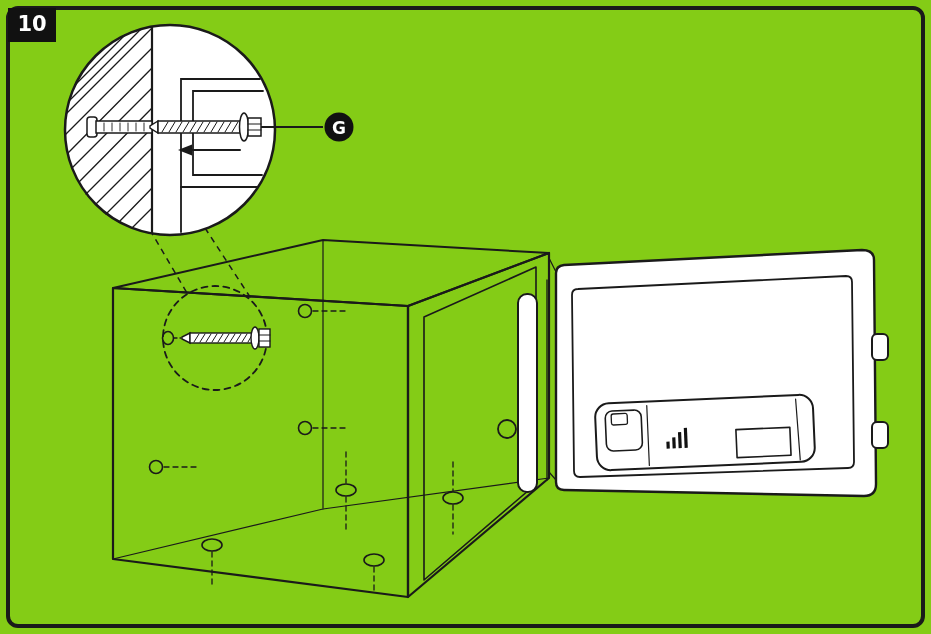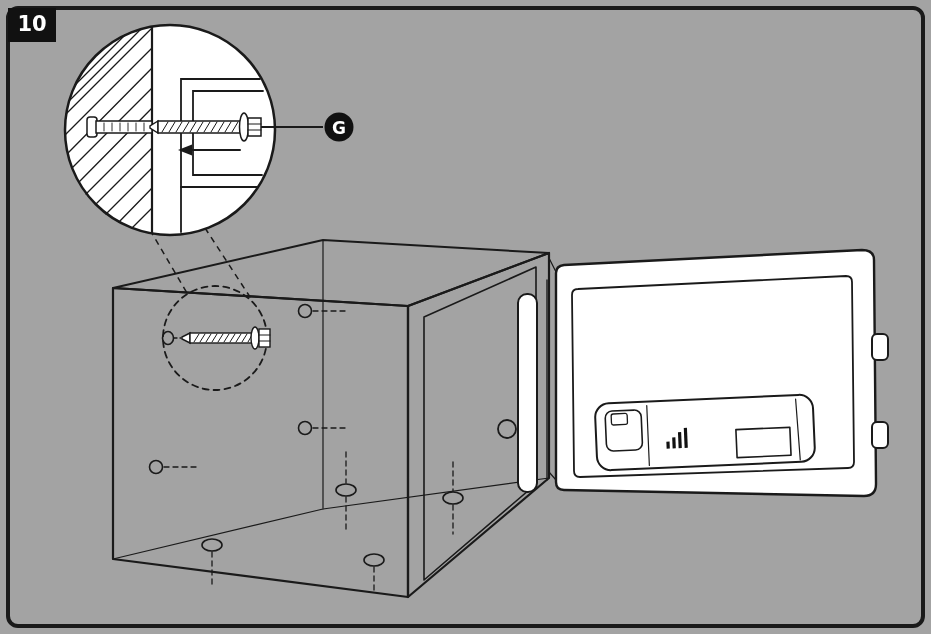--- a/index.html
+++ b/index.html
@@ -1,19 +1,19 @@
 <!DOCTYPE html>
 <html><head>
 <meta charset="utf-8">
 <style>
   html,body{margin:0;padding:0;background:#ffffff;}
   .page{
     position:relative;
     width:931px;height:634px;
-    background:#a3a3a3;
+    background:#84cc16;
     font-family:"DejaVu Sans","Liberation Sans",sans-serif;
     overflow:hidden;
   }
   svg{display:block;}
   .ink{stroke:#1a1a1a;fill:none;}
   text{font-family:"DejaVu Sans","Liberation Sans",sans-serif;}
   .badge-text{fill:#ffffff;font-weight:bold;}
 </style>
 </head>
 <body>

